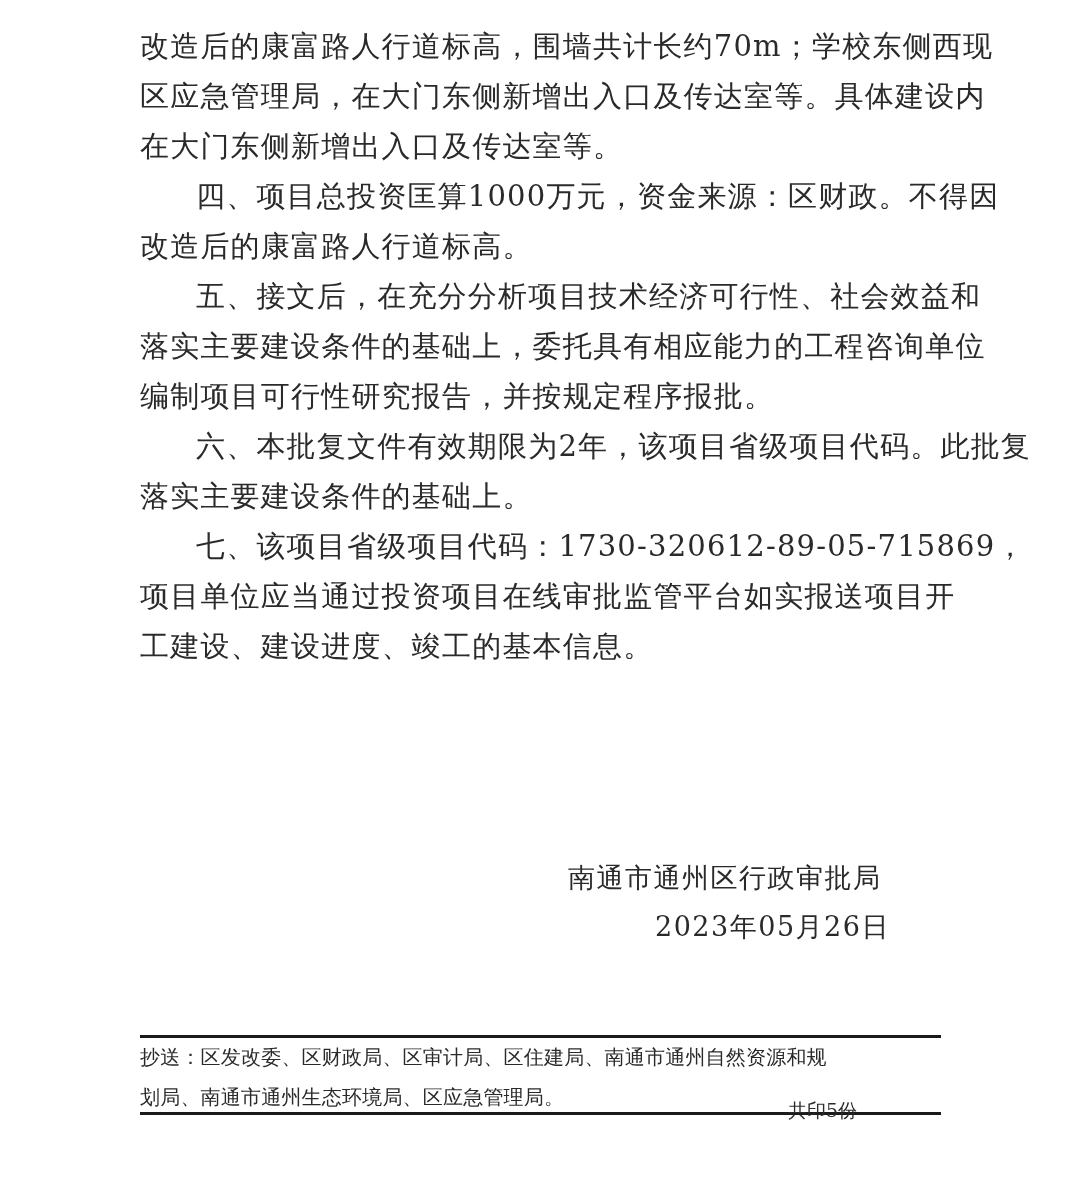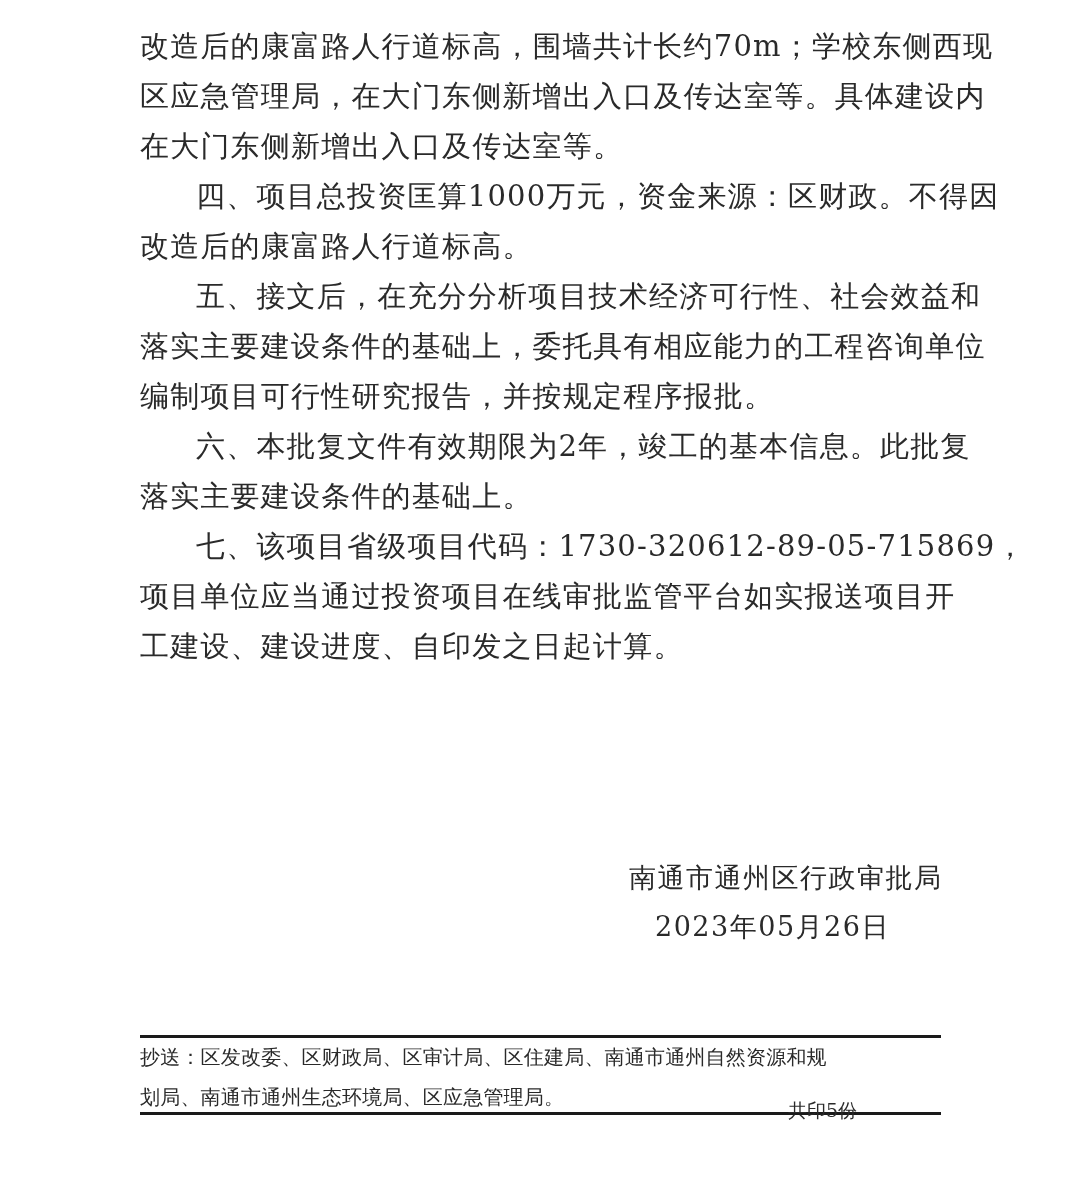--- a/index.html
+++ b/index.html
@@ -27,28 +27,28 @@
   <div class="line" style="top:81px">区应急管理局，在大门东侧新增出入口及传达室等。具体建设内</div>
   <div class="line" style="top:131px">在大门东侧新增出入口及传达室等。</div>
 
   <div class="line indent" style="top:181px">四、项目总投资匡算1000万元，资金来源：区财政。不得因</div>
   <div class="line" style="top:231px">改造后的康富路人行道标高。</div>
 
   <div class="line indent" style="top:281px">五、接文后，在充分分析项目技术经济可行性、社会效益和</div>
   <div class="line" style="top:331px">落实主要建设条件的基础上，委托具有相应能力的工程咨询单位</div>
   <div class="line" style="top:381px">编制项目可行性研究报告，并按规定程序报批。</div>
 
-  <div class="line indent" style="top:431px">六、本批复文件有效期限为2年，竣工的基本信息。此批复</div>
+  <div class="line indent" style="top:431px">六、本批复文件有效期限为2年，该项目省级项目代码。此批复</div>
   <div class="line" style="top:481px">落实主要建设条件的基础上。</div>
 
   <div class="line indent" style="top:531px">七、该项目省级项目代码：1730-320612-89-05-715869，</div>
   <div class="line" style="top:581px">项目单位应当通过投资项目在线审批监管平台如实报送项目开</div>
-  <div class="line" style="top:631px">工建设、建设进度、自印发之日起计算。</div>
+  <div class="line" style="top:631px">工建设、建设进度、竣工的基本信息。</div>
 
-  <div class="sig" style="left:629px; top:863px">南通市通州区行政审批局</div>
+  <div class="sig" style="left:568px; top:863px">南通市通州区行政审批局</div>
   <div class="sig" style="left:655px; top:912px">2023年05月26日</div>
 
   <div class="rule" style="top:1035px"></div>
   <div class="cc" style="top:1043px">抄送：区发改委、区财政局、区审计局、区住建局、南通市通州自然资源和规</div>
   <div class="cc" style="top:1083px">划局、南通市通州生态环境局、区应急管理局。</div>
   <div class="rule" style="top:1112px"></div>
 
   <div class="copies">共印5份</div>
 </div>
 

